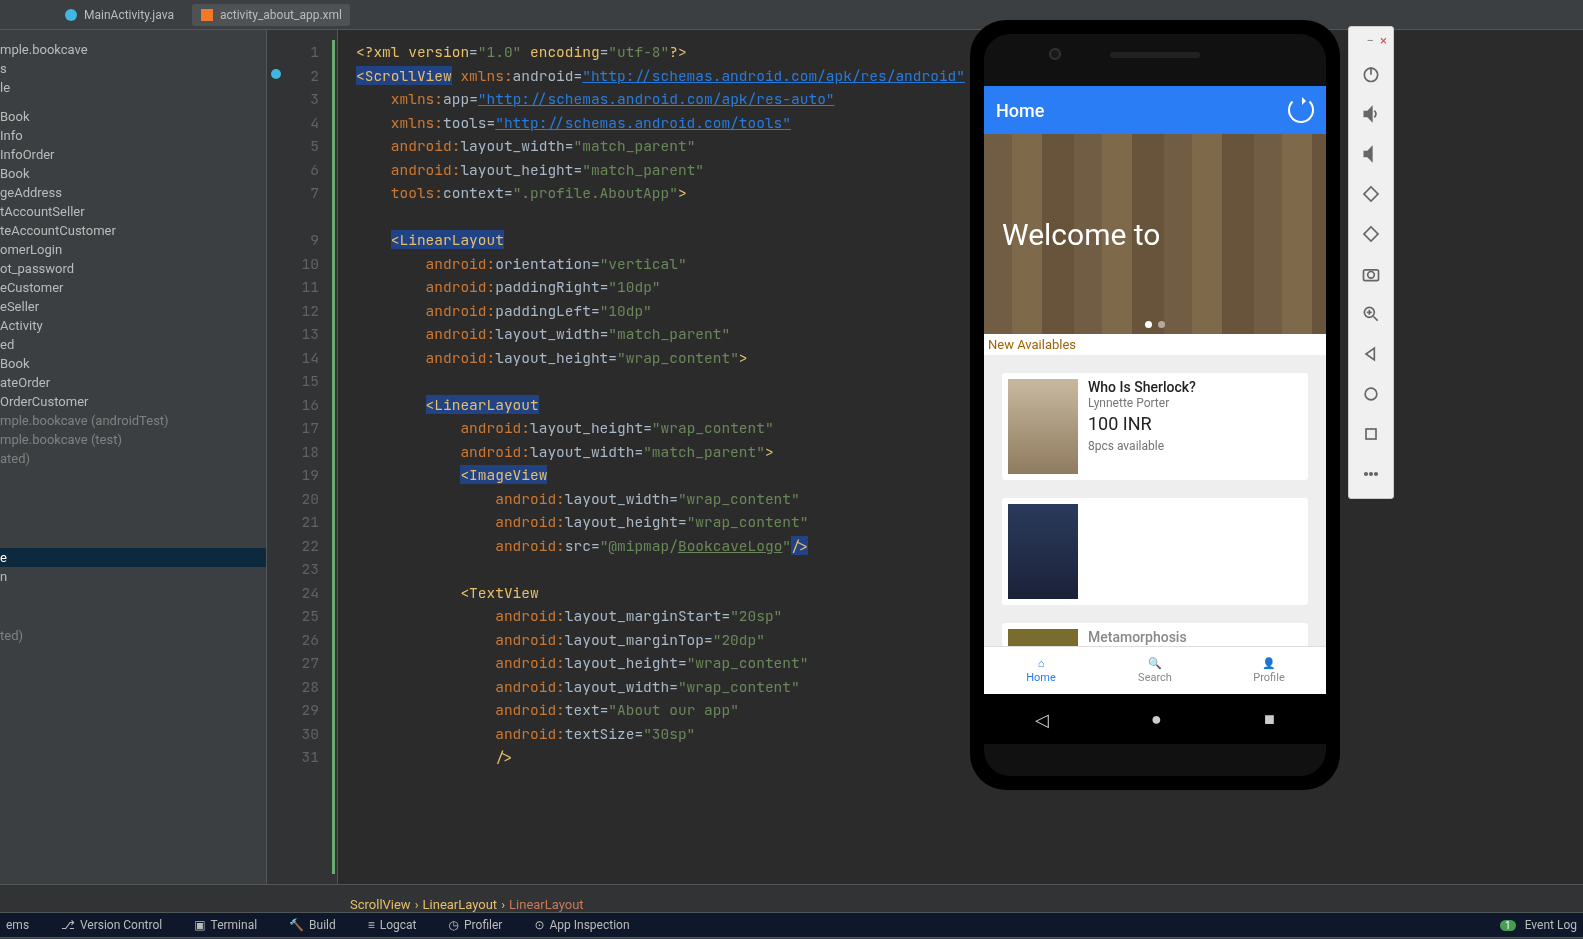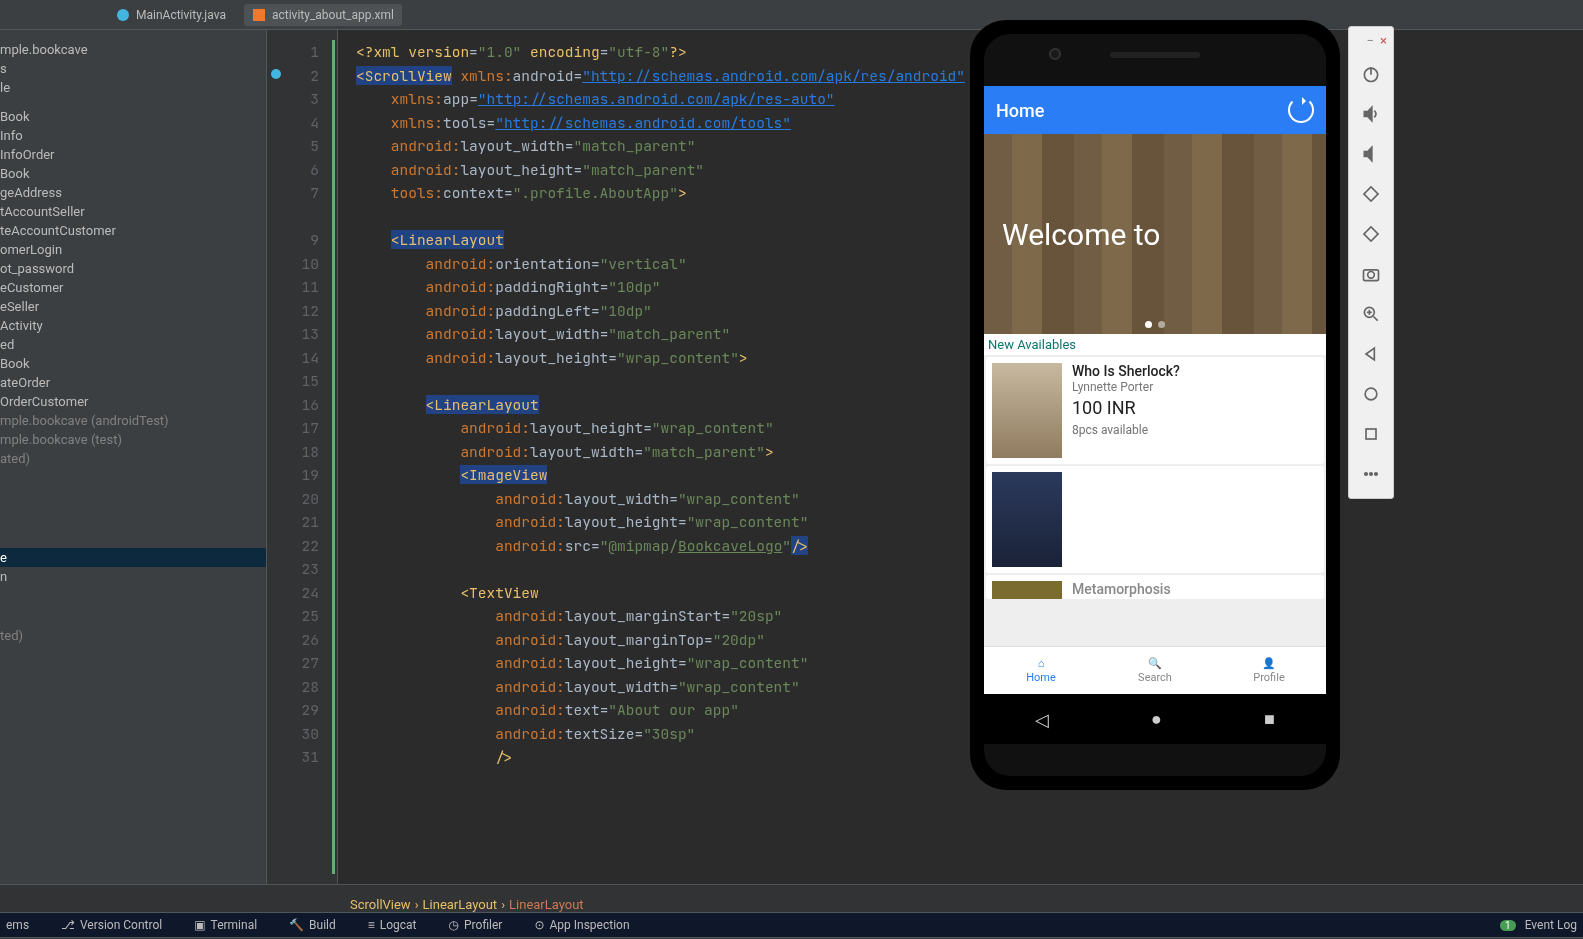--- a/index.html
+++ b/index.html
@@ -12,21 +12,21 @@
   overflow: hidden;
   position: relative;
 }
 
 
 .tab-bar {
   height: 30px;
   background: #3c3f41;
   display: flex;
   align-items: center;
-  padding-left: 108px;
+  padding-left: 56px;
   gap: 10px;
   border-bottom: 1px solid #515658;
 }
 .tab-item {
   display: flex;
   align-items: center;
   gap: 6px;
   padding: 4px 8px;
   color: #bbbbbb;
   font-size: 12px;
@@ -218,24 +218,24 @@
   opacity:.8;
 }
 .banner .line1 { font-size:30px; z-index:1; }
 .banner .logo { font-size:34px; font-weight:bold; z-index:1; margin-left: 60px; }
 .banner .logo .b1 { color:#4aa3ff; }
 .banner .logo .b2 { color:#ffb833; }
 .banner .dots { position:absolute; bottom:6px; left:50%; transform:translateX(-50%); z-index:1; display:flex; gap:6px;}
 .banner .dot { width:7px; height:7px; border-radius:50%; background:#fff; opacity:.5;}
 .banner .dot.active { opacity:1; }
 
-.section-title { font-size:13px; color:#0f766e; padding:3px 4px;}
+.section-title { font-size:13px; color:#a16207; padding:3px 4px;}
 .book-list { flex:1; overflow:hidden; background:#eee;}
 .book-item {
-  background:#fff; margin:2px; padding:6px; display:flex; gap:10px;
+  background:#fff; margin:18px; padding:6px; display:flex; gap:10px;
   border-radius:3px;
 }
 .book-cover { width:70px; height:95px; background:#667; flex-shrink:0; }
 .book-cover.c1 { background: linear-gradient(#c7b9a0, #8f7b5f); }
 .book-cover.c2 { background: linear-gradient(#2b3a5c, #1a2238); }
 .book-cover.c3 { background: #7a6b2e; height: 18px; }
 .book-info { display:flex; flex-direction:column; gap:1px;}
 .b-title { font-size:14px; font-weight:500; color:#222;}
 .b-author { font-size:12px; color:#777;}
 .b-price { font-size:18px; color:#222; margin-top:2px;}

